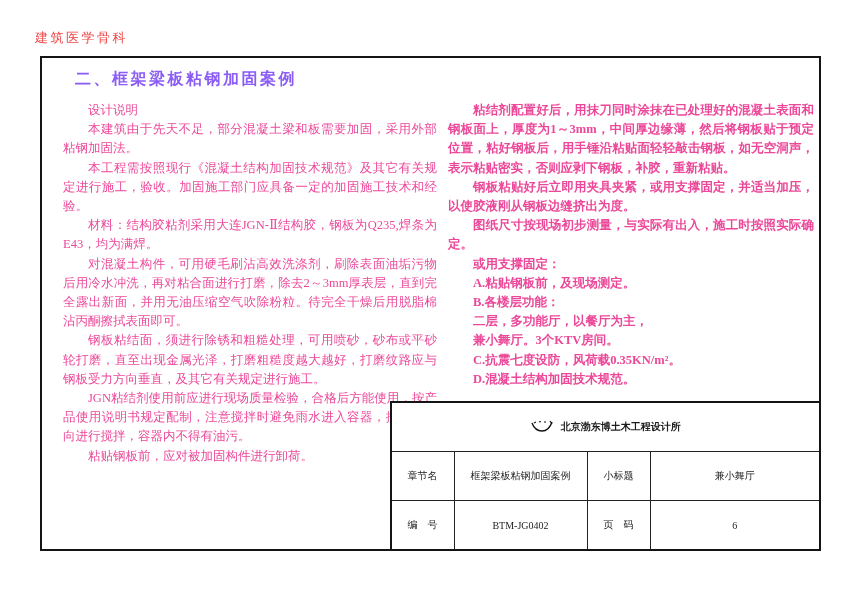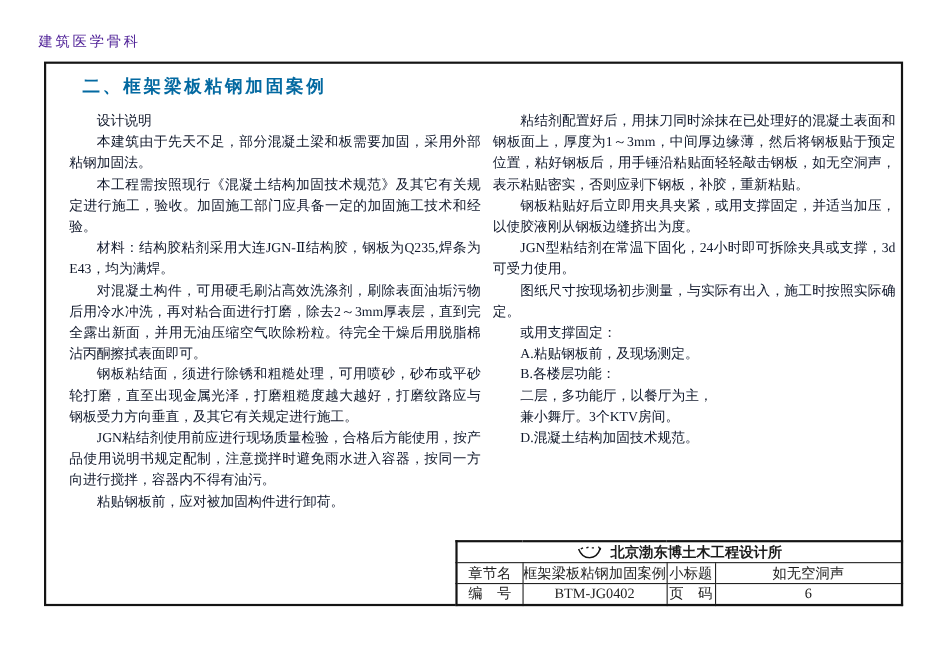--- a/index.html
+++ b/index.html
@@ -6,56 +6,56 @@
   body {
     width: 863px; height: 604px;
     background: #ffffff;
     position: relative;
     font-family: "Liberation Serif", "DejaVu Serif", serif;
     color: #1c1c1c;
     overflow: hidden;
   }
   .watermark {
     position: absolute; left: 35px; top: 29px;
-    font-size: 13px; color: #4c1d95; letter-spacing: 2.5px;
+    font-size: 13px; color: #ef4444; letter-spacing: 2.5px;
   }
   .frame {
     position: absolute; left: 40px; top: 56px;
     width: 777px; height: 491px;
     border: 2px solid #141414;
     background: #ffffff;
   }
   .page-title {
     margin: 11px 0 0 33px;
     font-size: 16px; font-weight: bold;
-    letter-spacing: 2.5px; color: #0369a1;
+    letter-spacing: 2.5px; color: #8b5cf6;
     font-family: "Liberation Sans", "DejaVu Sans", sans-serif;
   }
   .columns {
     position: absolute; left: 21px; top: 43px; right: 5px;
     display: flex; justify-content: space-between;
   }
   .col { display: block; }
   .col-left  { width: 374px; }
-  .col-right { width: 366px; }
+  .col-right { width: 366px; font-weight: bold; }
   .col p {
     margin: 0; text-indent: 2em;
     font-size: 12.5px; line-height: 19.2px;
-    text-align: justify; color: #0f172a;
+    text-align: justify; color: #ec4899;
   }
   table.title-block {
     position: absolute; right: -2px; bottom: -2px;
     border-collapse: collapse; table-layout: fixed;
     background: #ffffff;
     border: 2px solid #141414;
   }
   table.title-block td {
     border: 1px solid #222;
-    font-size: 13px; text-align: center;
-    padding: 0; height: 16px; color: #1c1c1c;
+    font-size: 10px; text-align: center;
+    padding: 16px; height: 16px; color: #1c1c1c;
     overflow: hidden; white-space: nowrap;
   }
   td.company-cell {
     height: 19px; font-size: 13px; font-weight: bold;
     font-family: "Liberation Sans", "DejaVu Sans", sans-serif;
   }
   .logo { vertical-align: -2px; margin-right: 7px; }
 </style>
 </head>
 <body>
@@ -75,27 +75,27 @@
         <p>材料：结构胶粘剂采用大连JGN-Ⅱ结构胶，钢板为Q235,焊条为E43，均为满焊。</p>
         <p>对混凝土构件，可用硬毛刷沾高效洗涤剂，刷除表面油垢污物后用冷水冲洗，再对粘合面进行打磨，除去2～3mm厚表层，直到完全露出新面，并用无油压缩空气吹除粉粒。待完全干燥后用脱脂棉沾丙酮擦拭表面即可。</p>
         <p>钢板粘结面，须进行除锈和粗糙处理，可用喷砂，砂布或平砂轮打磨，直至出现金属光泽，打磨粗糙度越大越好，打磨纹路应与钢板受力方向垂直，及其它有关规定进行施工。</p>
         <p>JGN粘结剂使用前应进行现场质量检验，合格后方能使用，按产品使用说明书规定配制，注意搅拌时避免雨水进入容器，按同一方向进行搅拌，容器内不得有油污。</p>
         <p>粘贴钢板前，应对被加固构件进行卸荷。</p>
       </div>
     <div class="col col-right">
 
     <p>粘结剂配置好后，用抹刀同时涂抹在已处理好的混凝土表面和钢板面上，厚度为1～3mm，中间厚边缘薄，然后将钢板贴于预定位置，粘好钢板后，用手锤沿粘贴面轻轻敲击钢板，如无空洞声，表示粘贴密实，否则应剥下钢板，补胶，重新粘贴。</p>
         <p>钢板粘贴好后立即用夹具夹紧，或用支撑固定，并适当加压，以使胶液刚从钢板边缝挤出为度。</p>
-        <p>JGN型粘结剂在常温下固化，24小时即可拆除夹具或支撑，3d可受力使用。</p>
         <p>图纸尺寸按现场初步测量，与实际有出入，施工时按照实际确定。</p>
         <p>或用支撑固定：</p>
         <p>A.粘贴钢板前，及现场测定。</p>
         <p>B.各楼层功能：</p>
         <p>二层，多功能厅，以餐厅为主，</p>
         <p>兼小舞厅。3个KTV房间。</p>
+        <p>C.抗震七度设防，风荷载0.35KN/m²。</p>
         <p>D.混凝土结构加固技术规范。</p>
       </div>
   </div>
 
   <table class="title-block">
     <colgroup>
       <col style="width:60px">
         <col style="width:109px">
         <col style="width:44px">
         <col style="width:170px">
@@ -106,21 +106,21 @@
         <svg class="logo" width="24" height="12" viewBox="0 0 24 12">
           <path d="M2 3 Q 5 11 12 11 Q 19 11 22 2" fill="none" stroke="#141414" stroke-width="1.4"></path>
           <path d="M4 3 L6 2 M9 2 L11 1.5 M14 2 L16 2 M20 1 L22 4" fill="none" stroke="#141414" stroke-width="1.2"></path>
         </svg><span>北京渤东博土木工程设计所</span>
       </td>
     </tr>
     <tr>
       <td>章节名</td>
       <td>框架梁板粘钢加固案例</td>
       <td>小标题</td>
-      <td>如无空洞声</td>
+      <td>兼小舞厅</td>
     </tr>
     <tr>
       <td>编　号</td>
       <td>BTM-JG0402</td>
       <td>页　码</td>
       <td>6</td>
     </tr>
   </tbody>
     </table>
 

